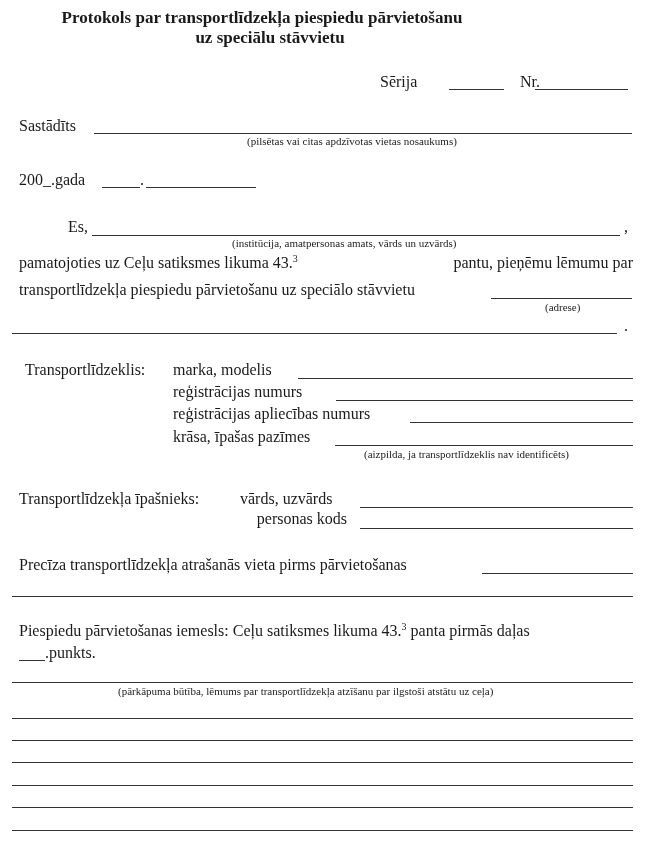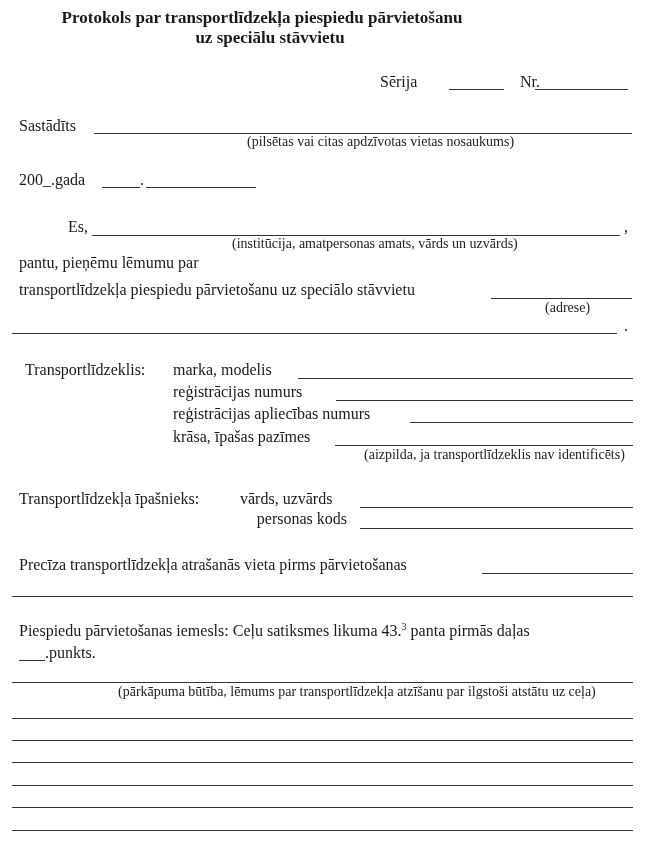--- a/index.html
+++ b/index.html
@@ -2,21 +2,21 @@
 <html><head>
 <meta charset="utf-8">
 <style>
   html, body { margin:0; padding:0; background:#ffffff; }
   body { width:645px; height:841px; position:relative; overflow:hidden;
          font-family:"Liberation Serif", serif; color:#1a1a1a; }
   .abs { position:absolute; white-space:nowrap; }
   .title { position:absolute; left:0; width:524px; text-align:center;
            font-weight:bold; font-size:17px; line-height:20px; }
   .t { font-size:16px; line-height:18px; }
-  .small { font-size:14px; line-height:11px; color:#222; }
+  .small { font-size:11px; line-height:11px; color:#222; }
   .field { position:absolute; height:0; border-top:1px solid #333; }
   sup { font-size:10px; line-height:0; vertical-align:super; }
 </style>
 </head>
 <body>
 
 <div class="title" style="top:8px;">Protokols par transportlīdzekļa piespiedu pārvietošanu</div>
 <div class="title" style="top:28px;padding-left:8px;">uz speciālu stāvvietu</div>
 
 <span class="abs t" style="left:380px; top:73px;">Sērija</span>
@@ -32,20 +32,21 @@
 <div class="field" style="left:102px; top:187px; width:38px;"></div>
 <span class="abs t" style="left:140px; top:171px;">.</span>
 <div class="field" style="left:146px; top:187px; width:110px;"></div>
 
 <span class="abs t" style="left:68px; top:218px;">Es,</span>
 <div class="field" style="left:92px; top:235px; width:528px;"></div>
 <span class="abs t" style="left:624px; top:218px;">,</span>
 <span class="abs small" style="left:232px; top:238px;">(institūcija, amatpersonas amats, vārds un uzvārds)</span>
 
 <div class="abs t" style="left:19px; top:254px; width:614px; display:flex; justify-content:space-between;">
+  <span><span>pamatojoties uz Ceļu satiksmes likuma 43.</span><sup>3</sup></span>
   <span>pantu, pieņēmu lēmumu par</span>
 </div>
 <span class="abs t" style="left:19px; top:281px;">transportlīdzekļa piespiedu pārvietošanu uz speciālo stāvvietu</span>
 <div class="field" style="left:491px; top:298px; width:141px;"></div>
 <span class="abs small" style="left:545px; top:302px;">(adrese)</span>
 <div class="field" style="left:12px; top:333px; width:605px;"></div>
 <span class="abs t" style="left:624px; top:317px;">.</span>
 
 <span class="abs t" style="left:25px; top:361px;">Transportlīdzeklis:</span>
 <span class="abs t" style="left:173px; top:361px;">marka, modelis</span>

